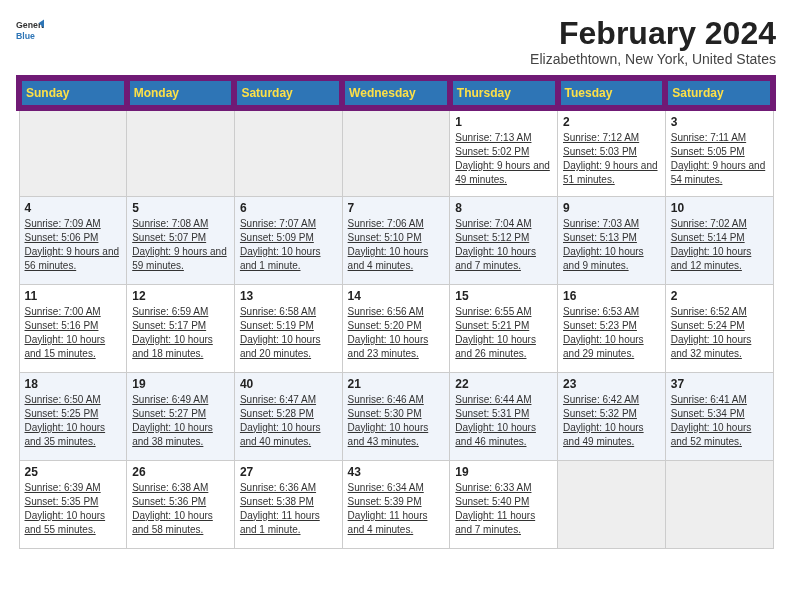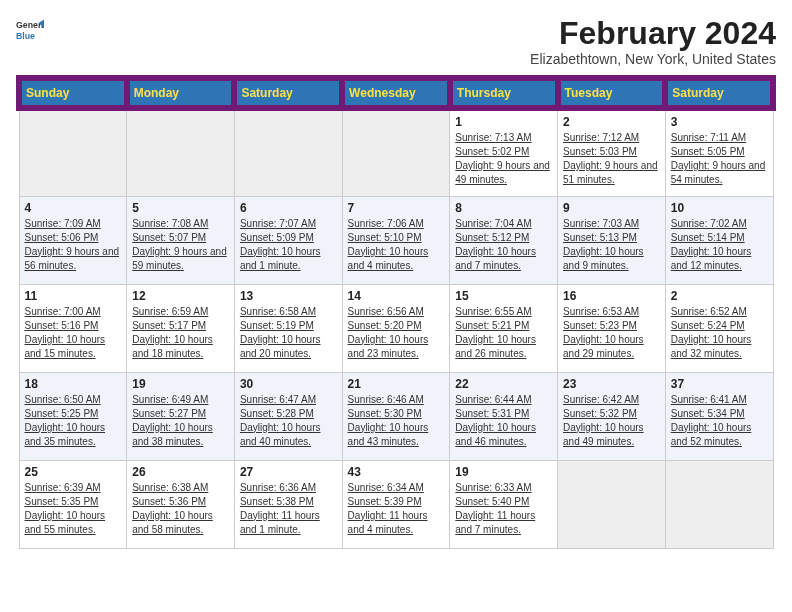--- a/index.html
+++ b/index.html
@@ -196,21 +196,21 @@
       <tr>
         <td>
           <span class="day-num">18</span>
           <div class="day-info">Sunrise: 6:50 AM<br>Sunset: 5:25 PM<br>Daylight: 10 hours and 35 minutes.</div>
         </td>
         <td>
           <span class="day-num">19</span>
           <div class="day-info">Sunrise: 6:49 AM<br>Sunset: 5:27 PM<br>Daylight: 10 hours and 38 minutes.</div>
         </td>
         <td>
-          <span class="day-num">30</span>
+          <span class="day-num">40</span>
           <div class="day-info">Sunrise: 6:47 AM<br>Sunset: 5:28 PM<br>Daylight: 10 hours and 40 minutes.</div>
         </td>
         <td>
           <span class="day-num">21</span>
           <div class="day-info">Sunrise: 6:46 AM<br>Sunset: 5:30 PM<br>Daylight: 10 hours and 43 minutes.</div>
         </td>
         <td>
           <span class="day-num">22</span>
           <div class="day-info">Sunrise: 6:44 AM<br>Sunset: 5:31 PM<br>Daylight: 10 hours and 46 minutes.</div>
         </td>

